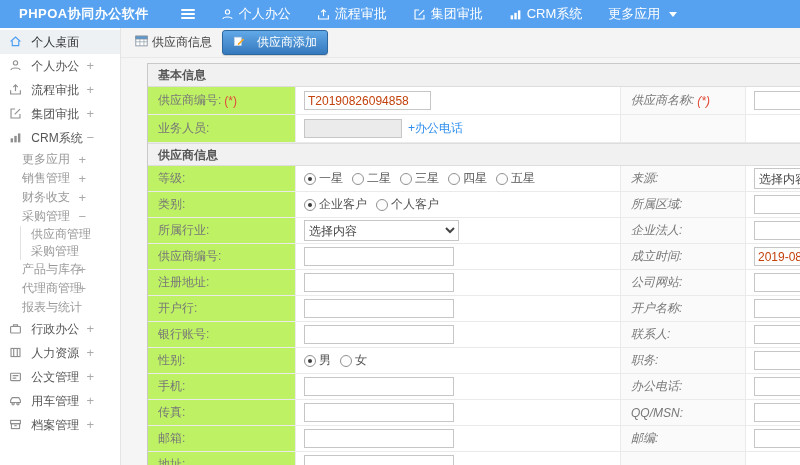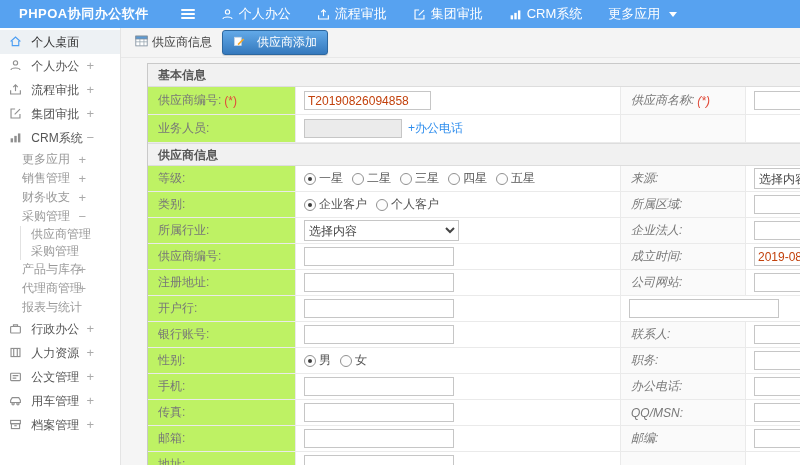--- a/index.html
+++ b/index.html
@@ -403,20 +403,23 @@
       </div>
     </div>
 
     <div class="frow">
       <div class="cl">
           <span>开户行:</span>
         </div>
       <div class="ci">
         <input class="ti" type="text" value="" style="">
       </div>
+      <div class="cl2">
+          <span>开户名称:</span>
+        </div>
       <div class="ci2">
         <input class="ti" type="text" value="" style="">
       </div>
     </div>
 
     <div class="frow">
       <div class="cl">
           <span>银行账号:</span>
         </div>
       <div class="ci">

